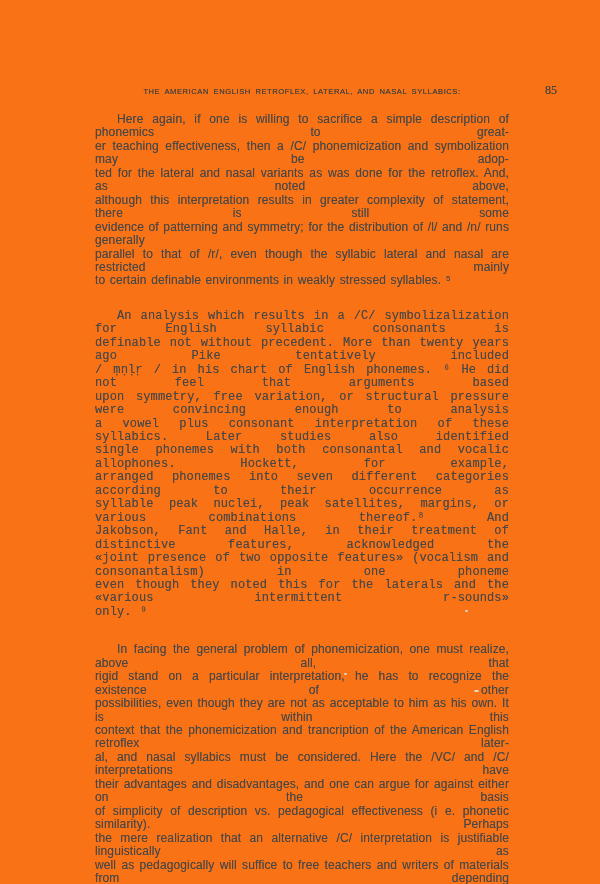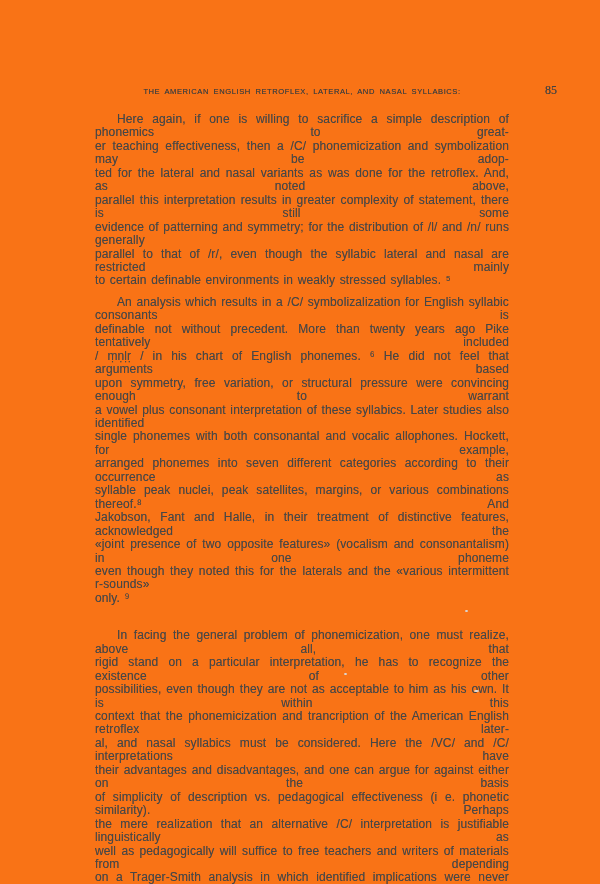--- a/index.html
+++ b/index.html
@@ -42,21 +42,21 @@
     top: -1px;
     font-size: 12px;
     color: #434343;
     text-shadow: 0 0 0.5px rgba(60,60,60,0.6);
     font-family: Liberation Serif, serif;
   }
   .para {
     margin: 0;
   }
   .para-1 { margin-top: 16px; }
-  .para-2 { margin-top: 8px; }
+  .para-2 { margin-top: 22px; font-family: Liberation Mono, monospace; }
   .para-3 { margin-top: 24px; }
   .line {
     font-size: 12px;
     line-height: 13.45px;
     letter-spacing: 0.12px;
     word-spacing: 1.1px;
     text-align: justify;
     text-align-last: justify;
     color: #474747;
     text-shadow: 0 0 0.55px rgba(70,70,70,0.55);
@@ -81,30 +81,30 @@
   <div class="content">
     <div class="header">
       <div class="header-title">THE AMERICAN ENGLISH RETROFLEX, LATERAL, AND NASAL SYLLABICS:</div>
       <div class="page-number">85</div>
     </div>
     <div id="paragraphs">
         <div class="para para-1">
           <div class="line first">Here again, if one is willing to sacrifice a simple description of phonemics to great-</div>
           <div class="line">er teaching effectiveness, then a /C/ phonemicization and symbolization may be adop-</div>
           <div class="line">ted for the lateral and nasal variants as was done for the retroflex. And, as noted above,</div>
-          <div class="line">parallel this interpretation results in greater complexity of statement, there is still some</div>
+          <div class="line">although this interpretation results in greater complexity of statement, there is still some</div>
           <div class="line">evidence of patterning and symmetry; for the distribution of /l/ and /n/ runs generally</div>
           <div class="line">parallel to that of /r/, even though the syllabic lateral and nasal are restricted mainly</div>
           <div class="line last">to certain definable environments in weakly stressed syllables. ⁵</div>
         </div>
         <div class="para para-2">
           <div class="line first">An analysis which results in a /C/ symbolizalization for English syllabic consonants is</div>
           <div class="line">definable not without precedent. More than twenty years ago Pike tentatively included</div>
           <div class="line">/ ṃṇḷṛ / in his chart of English phonemes. ⁶ He did not feel that arguments based</div>
-          <div class="line">upon symmetry, free variation, or structural pressure were convincing enough to warrant</div>
+          <div class="line">upon symmetry, free variation, or structural pressure were convincing enough to analysis</div>
           <div class="line">a vowel plus consonant interpretation of these syllabics. Later studies also identified</div>
           <div class="line">single phonemes with both consonantal and vocalic allophones. Hockett, for example,</div>
           <div class="line">arranged phonemes into seven different categories according to their occurrence as</div>
           <div class="line">syllable peak nuclei, peak satellites, margins, or various combinations thereof.⁸ And</div>
           <div class="line">Jakobson, Fant and Halle, in their treatment of distinctive features, acknowledged the</div>
           <div class="line">«joint presence of two opposite features» (vocalism and consonantalism) in one phoneme</div>
           <div class="line">even though they noted this for the laterals and the «various intermittent r-sounds»</div>
           <div class="line last">only. ⁹</div>
         </div>
         <div class="para para-3">

